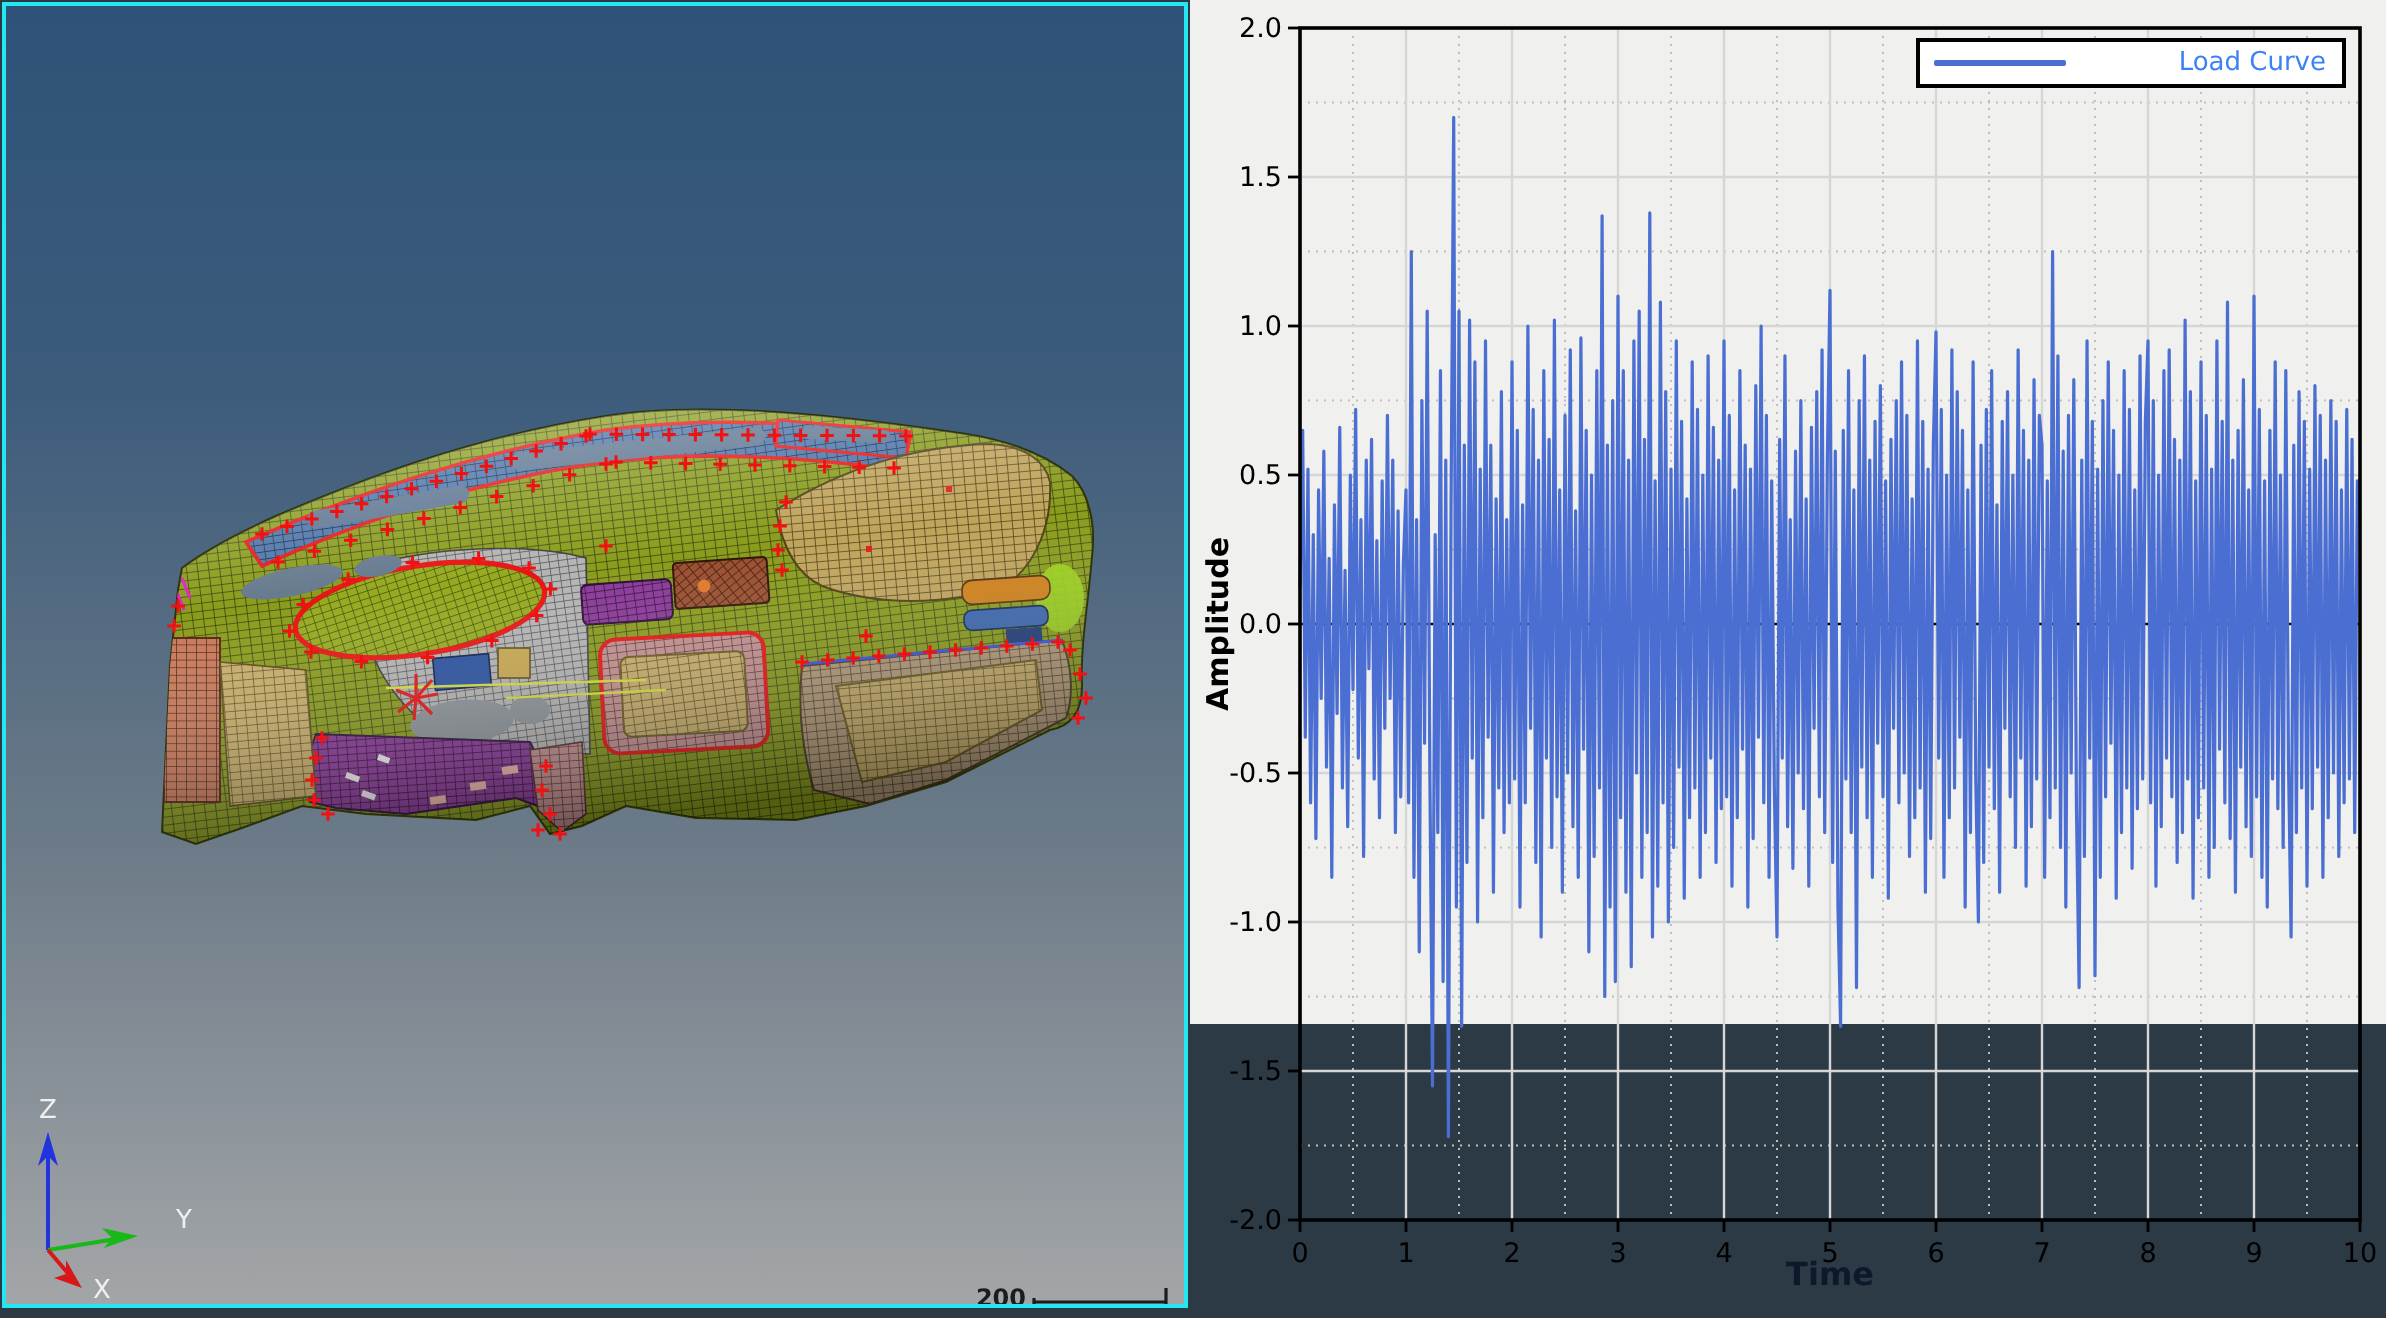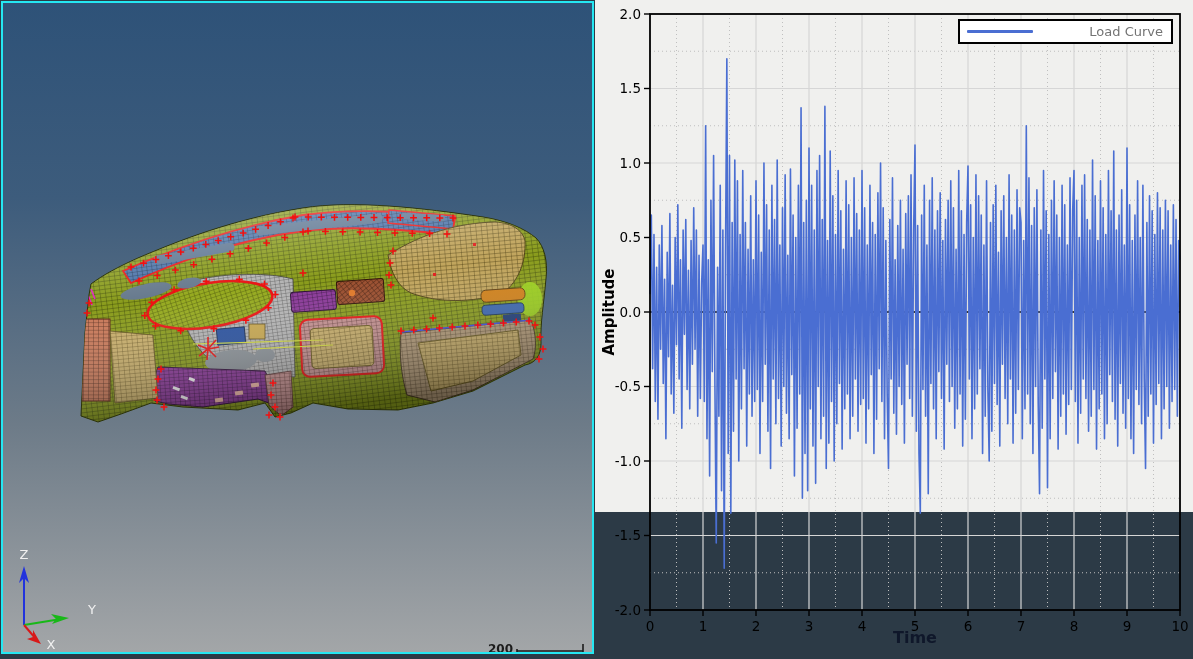--- a/index.html
+++ b/index.html
@@ -20,21 +20,21 @@
     position:absolute;left:595px;top:0;width:598px;height:512px;
     background:#f0f0ee;
   }
   .plot-panel svg{position:absolute;left:0;top:0;}
   .legend-box{
     position:absolute;top:19px;right:20px;height:17px;
     background:#ffffff;border:2px solid #000;
     display:flex;align-items:center;gap:8px;padding:2px 8px 2px 7px;
   }
   .legend-line{width:66px;height:3px;background:#4a6ed2;border-radius:1px;}
-  .legend-label{color:#737373;font-size:13px;white-space:nowrap;margin-left:48px;}
+  .legend-label{color:#3b82f6;font-size:13px;white-space:nowrap;margin-left:48px;}
   .ylabel{
     position:absolute;left:14px;top:312px;
     transform:translate(-50%,-50%) rotate(-90deg);
     font-weight:bold;font-size:15px;color:#000;white-space:nowrap;
   }
   .xlabel{
     position:absolute;left:320px;top:637px;
     transform:translate(-50%,-50%);
     font-weight:bold;font-size:16px;color:#0f172a;
   }

